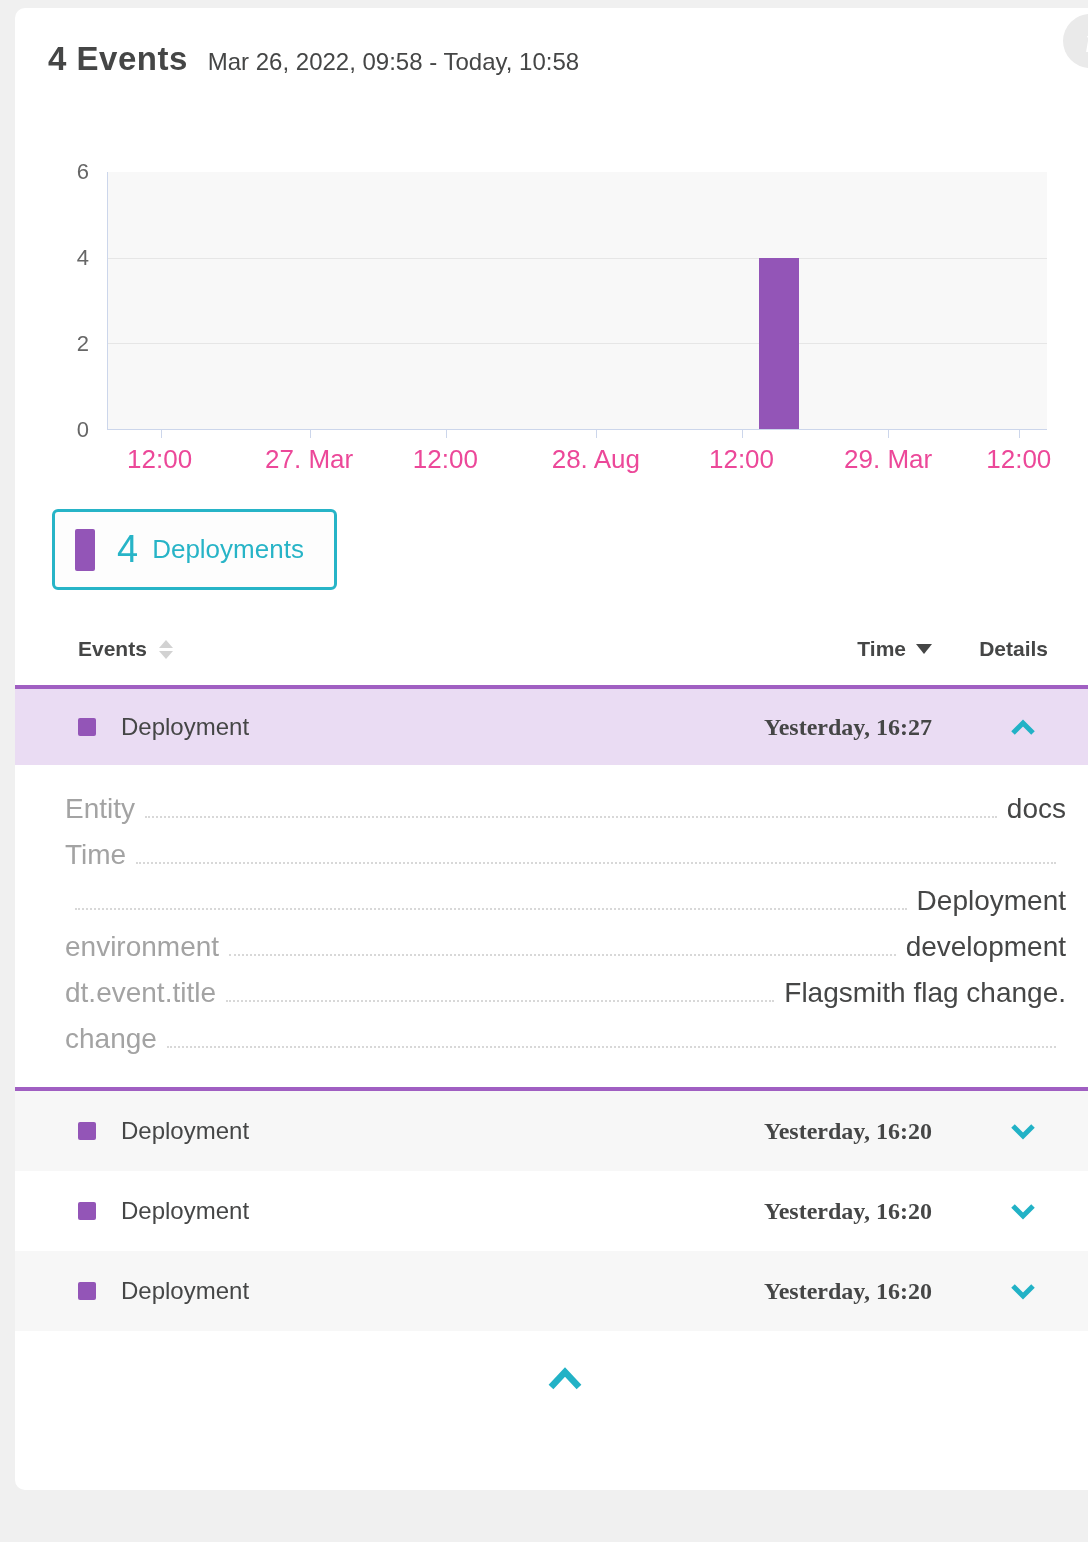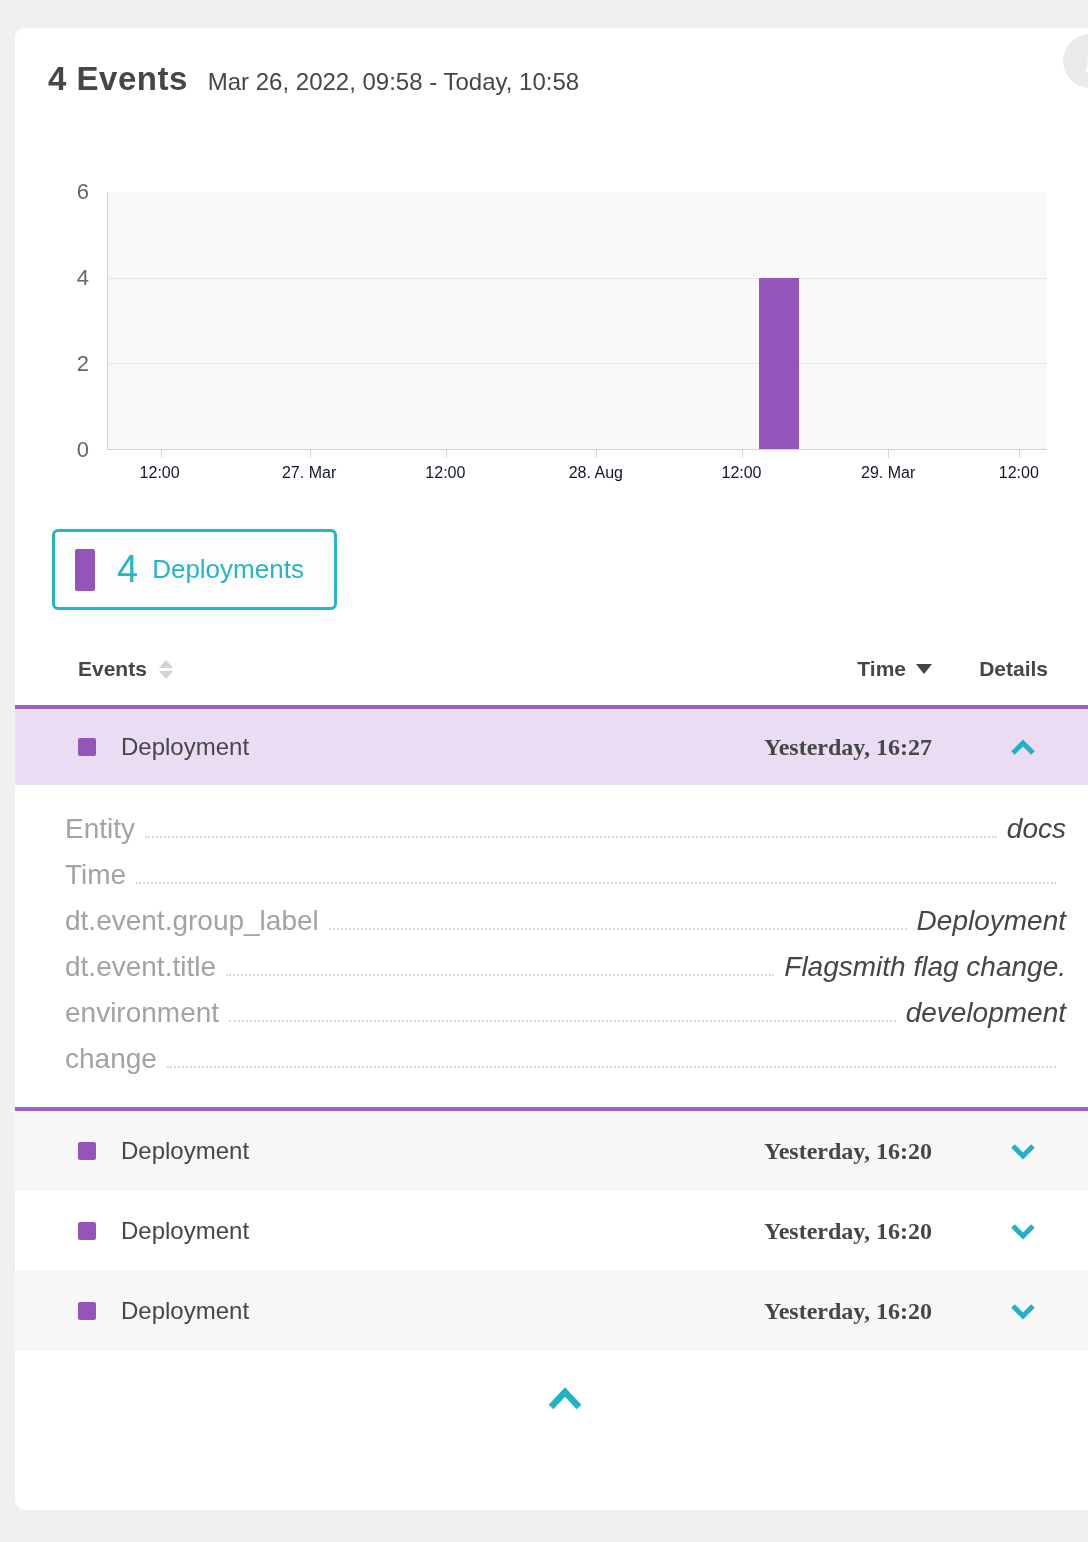--- a/index.html
+++ b/index.html
@@ -1,37 +1,37 @@
 <!DOCTYPE html>
 <html><head>
 <meta charset="utf-8">
 <style>
   * { margin:0; padding:0; box-sizing:border-box; }
   html,body { width:1088px; height:1542px; background:#f0f0f0; font-family:"Liberation Sans", sans-serif; color:#454646; }
-  .card { position:absolute; left:15px; top:8px; width:1073px; height:1482px; background:#ffffff; border-radius:10px 0 0 10px; overflow:hidden;margin-top:20px; }
+  .card { position:absolute; left:15px; top:8px; width:1073px; height:1482px; background:#ffffff; border-radius:10px 0 0 10px; overflow:hidden; }
 
   
   .info-circle { position:absolute; top:6px; left:1048px; width:54px; height:54px; border-radius:50%; background:#eaeaea; display:flex; align-items:center; justify-content:center; }
   .info-circle span { color:#ffffff; font-family:"Liberation Serif", serif; font-style:italic; font-weight:bold; font-size:34px; }
 
   
   .hdr { padding:32px 0 0 33px; height:78px; display:flex; align-items:baseline; }
   .hdr-title { font-size:33px; font-weight:bold; letter-spacing:0.5px; }
   .hdr-range { font-size:24px; margin-left:20px; }
 
   
   .chart-wrap { display:flex; margin-top:86px; }
   .y-axis { width:92px; position:relative; height:258px; flex-shrink:0; }
   .y-axis span { position:absolute; right:18px; transform:translateY(-50%); font-size:22px; color:#666666; }
   .plot { position:relative; flex:1; margin-right:41px; height:258px; background:#f8f8f8; border-left:1px solid #ccd6eb; border-bottom:1px solid #ccd6eb; }
   .gridline { position:absolute; left:0; right:0; height:1px; background:#e6e6e6; }
   .bar { position:absolute; bottom:0; left:69.3%; width:4.25%; height:66.67%; background:#9355b7; }
   .xtick { position:absolute; top:100%; width:1px; height:9px; background:#ccd6eb; }
   .x-labels { position:relative; height:46px; margin:2px 41px 0 92px; }
-  .x-labels span { position:absolute; top:12px; transform:translateX(-50%); font-size:16px; color:#0f172a; white-space:nowrap; }
+  .x-labels span { position:absolute; top:12px; transform:translateX(-50%); font-size:26px; color:#ec4899; white-space:nowrap; }
 
   
   .legend-btn { margin:31px 0 0 37px; display:inline-flex; align-items:center; height:81px; padding:0 30px 0 20px; background:#fdfdfd; border:3px solid #27b4c7; border-radius:6px; cursor:pointer; }
   .legend-swatch { width:20px; height:42px; background:#9355b7; border-radius:2px; }
   .legend-count { color:#27b4c7; font-size:38px; margin-left:22px; }
   .legend-label { color:#27b4c7; font-size:26px; margin-left:14px; }
 
   
   .events-table { margin-top:42px; }
   .t-header { display:flex; align-items:center; padding:0 40px 0 63px; height:34px; margin-bottom:19px; font-size:21px; font-weight:bold; }
@@ -47,21 +47,21 @@
   .ev-row.gray { background:#f7f7f7; }
   .ev-swatch { width:18px; height:18px; background:#9355b7; border-radius:2px; flex-shrink:0; }
   .ev-label { font-size:24px; margin-left:25px; }
   .ev-time { margin-left:auto; font-size:24px; font-weight:bold;font-family:Liberation Serif, serif; }
   .ev-chevron { width:116px; display:flex; justify-content:flex-end; padding-right:12px; flex-shrink:0; }
 
   .details-section { background:#ffffff; padding:26px 22px 20px 50px; border-bottom:4px solid #a05fc2; }
   .d-row { display:flex; align-items:flex-start; font-size:28px; line-height:36px; margin-bottom:10px; }
   .d-label { color:#a3a3a3; flex-shrink:0; }
   .d-leader { flex:1; border-bottom:2px dotted #d8d8d8; height:27px; margin:0 10px; min-width:20px; }
-  .d-value { max-width:585px; word-break:break-all;font-style:italic; }
+  .d-value { max-width:585px; word-break:break-all; }
 
   .collapse-wrap { display:flex; justify-content:center; margin-top:36px; }
   .collapse-wrap svg { margin-left:27px; cursor:pointer; }
 </style>
 </head>
 <body>
 
 <div class="card">
 
   <div class="info-circle">
@@ -139,33 +139,32 @@
       <div class="d-row">
         <span class="d-label">Entity</span>
         <span class="d-leader"></span>
         <span class="d-value">docs</span>
       </div>
       <div class="d-row">
         <span class="d-label">Time</span>
         <span class="d-leader"></span>
       </div>
       <div class="d-row">
-        <span class="d-label">dt.event.group_label</span>
         <span class="d-leader"></span>
         <span class="d-value">Deployment</span>
       </div>
       <div class="d-row">
+        <span class="d-label">environment</span>
+        <span class="d-leader"></span>
+        <span class="d-value">development</span>
+      </div>
+      <div class="d-row">
         <span class="d-label">dt.event.title</span>
         <span class="d-leader"></span>
         <span class="d-value">Flagsmith flag change.</span>
-      </div>
-      <div class="d-row">
-        <span class="d-label">environment</span>
-        <span class="d-leader"></span>
-        <span class="d-value">development</span>
       </div>
       <div class="d-row">
         <span class="d-label">change</span>
         <span class="d-leader"></span>
       </div>
     </div>
 
     <div class="ev-row gray">
       <span class="ev-swatch"></span>
       <span class="ev-label">Deployment</span>

